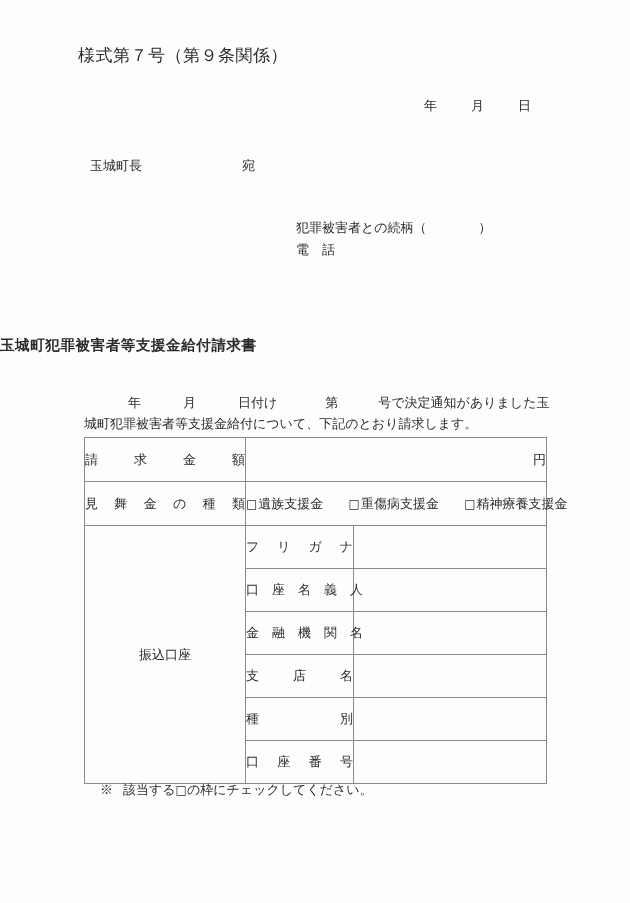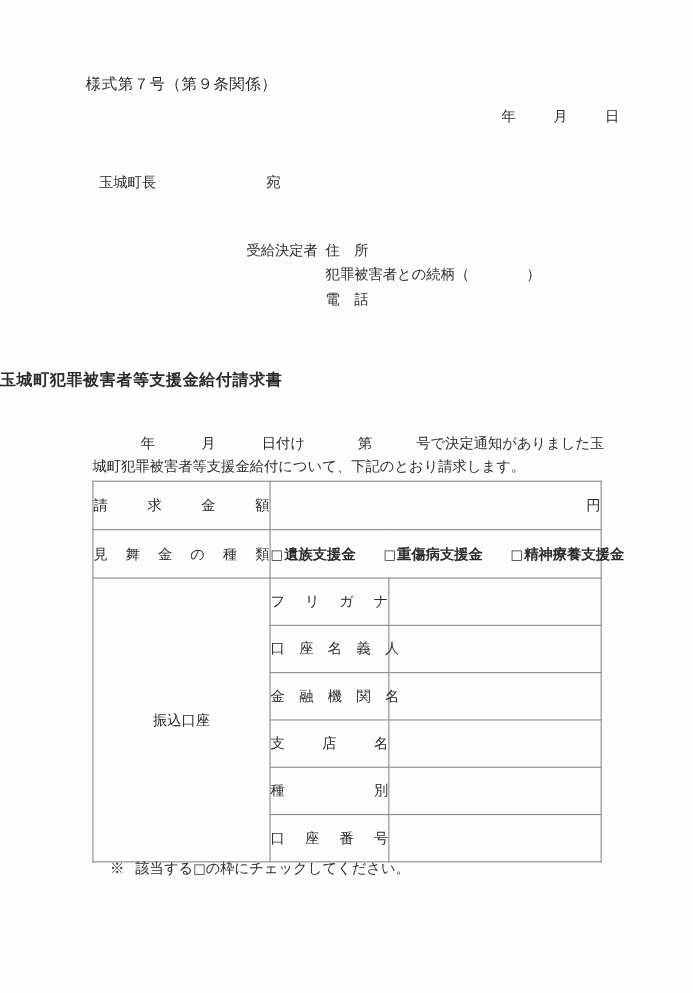--- a/index.html
+++ b/index.html
@@ -22,30 +22,30 @@
     top: 0;
     width: 630px;
     height: 903px;
     box-sizing: border-box;
   }
 
   
   .form-no {
     position: absolute;
     left: 78px;
-    top: 68px;
-    font-size: 14px;
+    top: 44px;
+    font-size: 17px;
     letter-spacing: 0.5px;
     white-space: nowrap;
   }
 
   
   .date-line {
     position: absolute;
-    left: 456px;
+    left: 424px;
     top: 97px;
     font-size: 13px;
     white-space: nowrap;
   }
   .date-line .seg { display: inline-block; }
   .date-line .gap { display: inline-block; width: 34px; }
 
   
   .addressee {
     position: absolute;
@@ -139,21 +139,20 @@
     text-align: right;
     padding-right: 14px;
   }
   .kind-val {
     padding-left: 12px;
     white-space: nowrap;
   }
   .kind-val .opt {
     display: inline-block;
     margin-right: 22px;
-    font-weight: bold;
   }
   .kind-val .opt:last-child { margin-right: 0; }
   .kind-val .box {
     font-family: "DejaVu Sans", sans-serif;
     font-size: 12px;
     padding-right: 1px;
   }
   .bank-merge {
     text-align: center;
     vertical-align: middle;
@@ -183,23 +182,20 @@
 
   <div class="date-line">
     <span class="seg">年</span><span class="gap"></span><span class="seg">月</span><span class="gap"></span><span class="seg">日</span>
   </div>
 
   <div class="addressee">
     <span>玉城町長</span><span class="to">宛</span>
   </div>
 
   <div class="recipient">
-    <span class="row">
-      <span class="lead">受給決定者</span><span>住　所</span>
-    </span>
     <span class="row">
       <span class="lead-blank"></span><span>犯罪被害者との続柄（</span><span style="display:inline-block;width:52px"></span><span>）</span>
     </span>
     <span class="row">
       <span class="lead-blank"></span><span>電　話</span>
     </span>
   </div>
 
   <div class="doc-title">玉城町犯罪被害者等支援金給付請求書</div>
 

